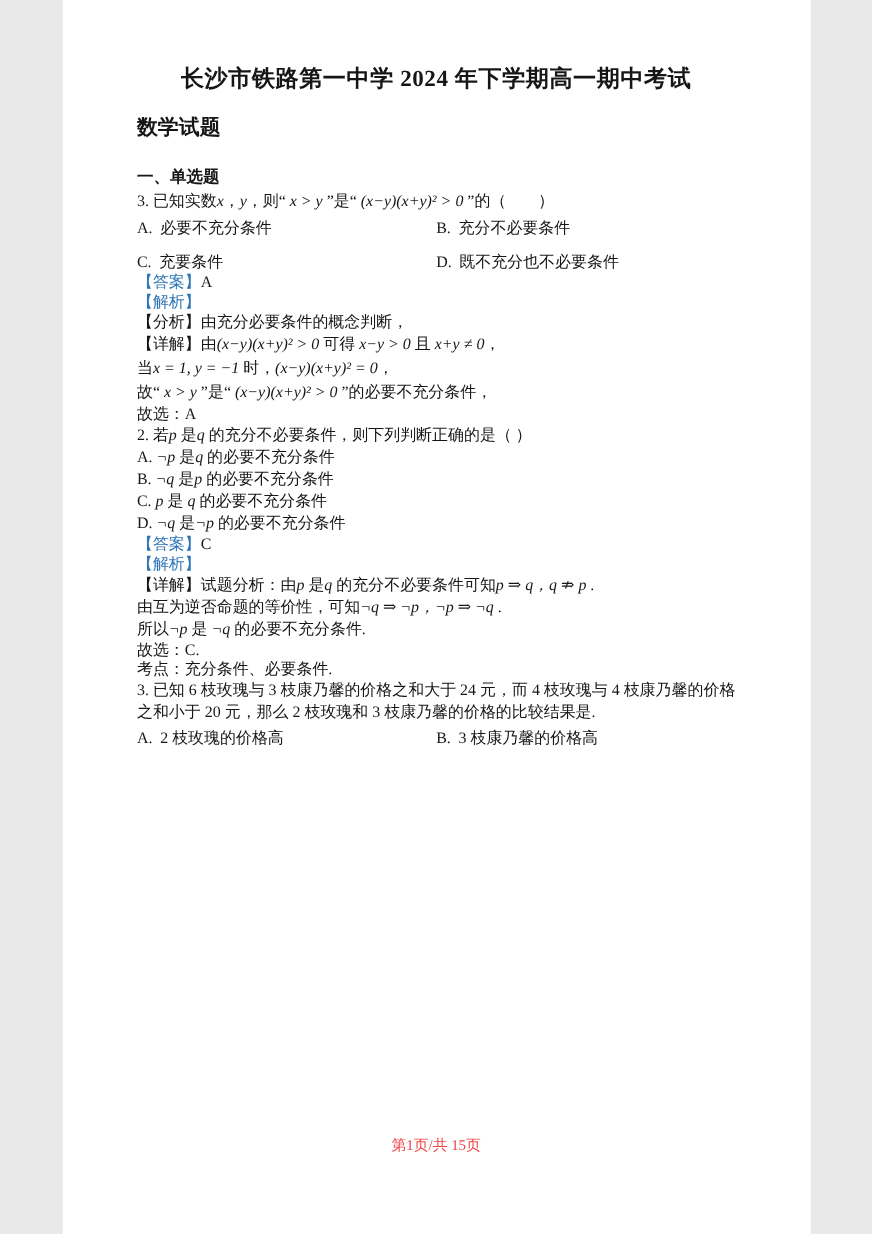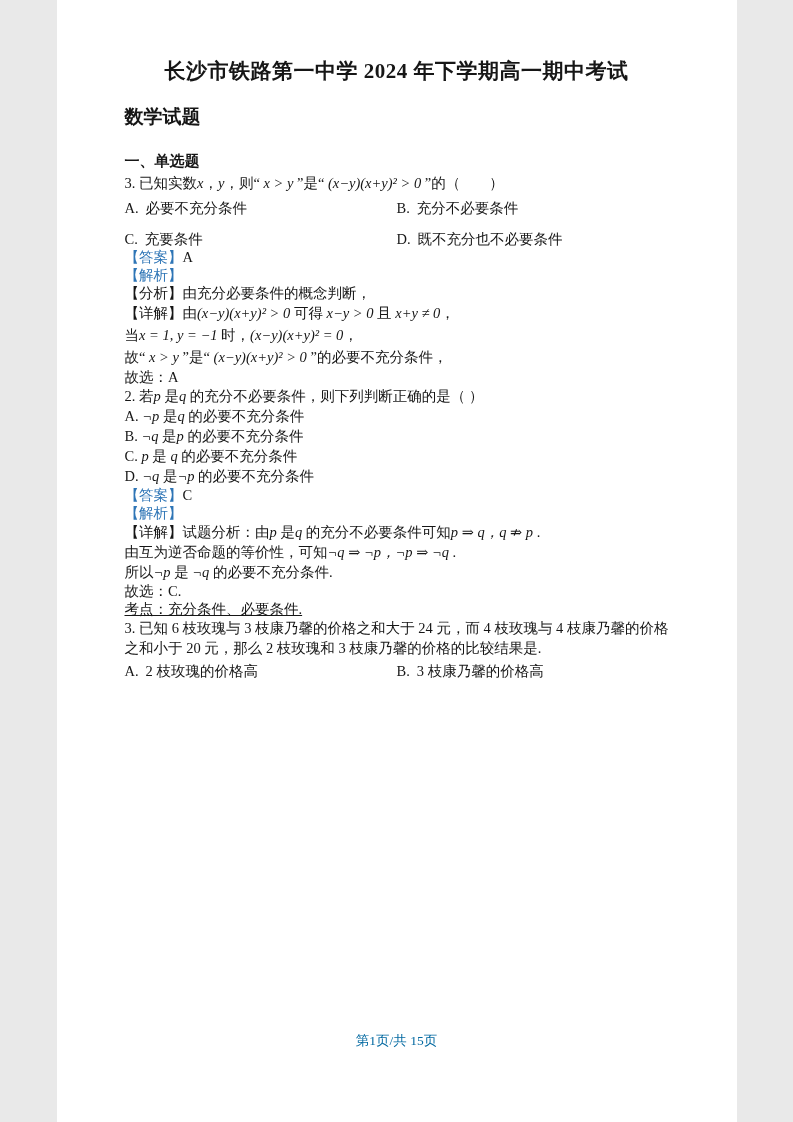--- a/index.html
+++ b/index.html
@@ -15,30 +15,30 @@
     overflow:hidden;
   }
   .title{font-size:21px;font-weight:bold;text-align:center;line-height:30px;margin:0;letter-spacing:0.5px;}
   .subtitle{font-size:19px;font-weight:bold;text-align:left;line-height:28px;margin:17px 0 0;}
   .section{font-size:15px;font-weight:bold;line-height:20px;margin:20px 0 0;}
   p.line{font-size:14.5px;line-height:20px;margin:0;}
   p.lh18{line-height:18px;}
   p.lh22{line-height:22px;}
   p.lh24{line-height:24px;}
   .mt4{margin-top:4px;}.mt10{margin-top:10px;}.mt12{margin-top:12px;}
-  .mt13{margin-top:13px;text-decoration:underline;}.mt14{margin-top:14px;}.mt16{margin-top:16px;}
+  .mt13{margin-top:13px;}.mt14{margin-top:14px;}.mt16{margin-top:16px;}
   .mt18{margin-top:4px;}.mt20{margin-top:20px;}.mt22{margin-top:22px;}
   .opts2{display:grid;grid-template-columns:1fr 1fr;row-gap:13px;
          font-size:14.5px;line-height:18px;}
   .optlabel{margin-right:7px;}
   .blue{color:var(--label-blue,#2E75B6);}
   .m{font-style:italic;font-family:"Liberation Serif","DejaVu Serif","DejaVu Sans",serif;}
   .just{text-align:justify;line-height:33px;}
   .footer{position:absolute;left:0;right:0;top:1018px;text-align:center;
-          font-size:13.5px;color:#0369a1;}
+          font-size:13.5px;color:#ef4444;}
 </style>
 </head>
 <body>
 
 <div class="page">
 
   <p class="title">长沙市铁路第一中学 2024 年下学期高一期中考试</p>
   <p class="subtitle">数学试题</p>
   <p class="section">一、单选题</p>
 

